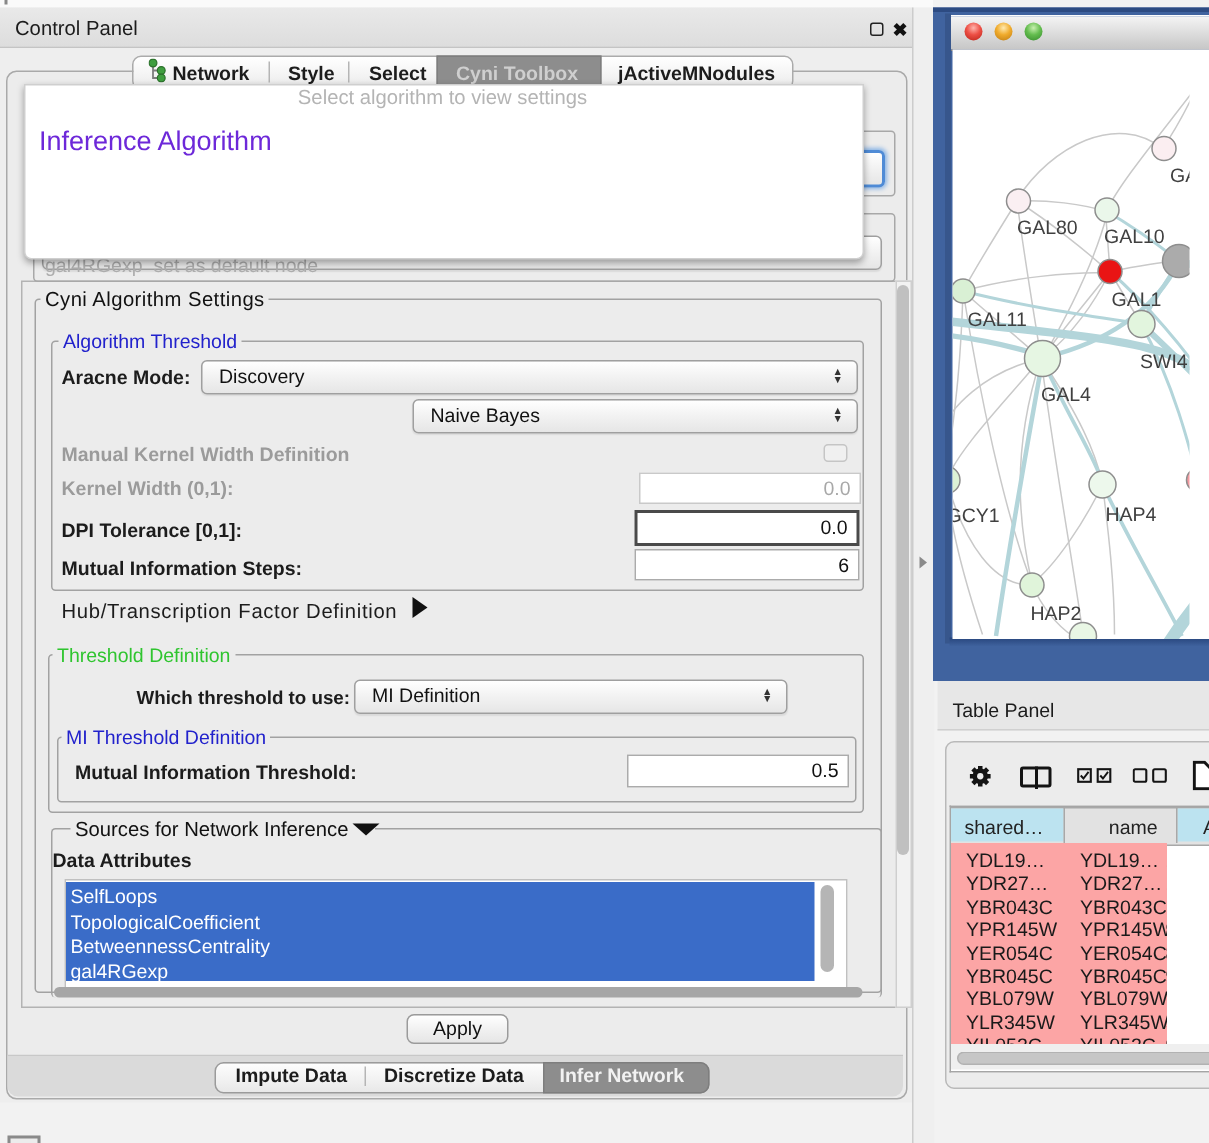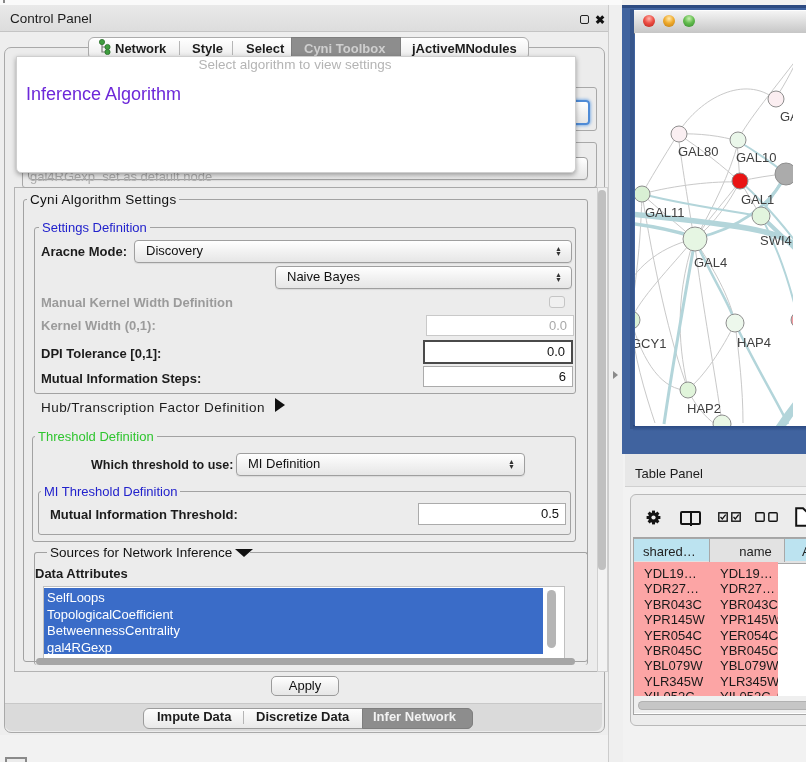--- a/index.html
+++ b/index.html
@@ -52,21 +52,21 @@
 <div class="abs" style="left:22px;top:142px;width:573px;height:44px;border:1px solid #a8a8a8;border-radius:3px;"></div>
 <div class="combo" style="left:28px;top:100px;width:558px;height:21px;border:2px solid #4f8bd6;box-shadow:0 0 3px 1px #8ab5e6;"></div>
 <div class="combo" style="left:28px;top:157px;width:558px;height:21px;"></div>
 <div class="abs" style="left:30px;top:169px;font-size:13px;color:#adadad;white-space:nowrap;">gal4RGexp&nbsp;&nbsp;set as default node</div>
 
 <div class="gbox" style="left:23px;top:199px;width:563px;height:461px;">
   <span class="gtitle" style="color:#111;left:3px;font-size:13.5px;letter-spacing:0.3px;">Cyni Algorithm Settings</span>
 </div>
 
 <div class="gbox" style="left:34px;top:227px;width:540px;height:165px;">
-  <span class="gtitle" style="color:#2222cc;left:4px;">Settings Definition</span>
+  <span class="gtitle" style="color:#2222cc;left:4px;">Algorithm Threshold</span>
 </div>
 <div class="abs lbl b" style="left:41px;top:244px;">Aracne Mode:</div>
 <div class="combo" style="left:134px;top:240px;width:436px;height:21px;">
       <span class="ct">Discovery</span>
       <span class="ar">▲<br>▼</span>
     </div>
 <div class="combo" style="left:275px;top:266px;width:295px;height:21px;">
       <span class="ct">Naive Bayes</span>
       <span class="ar">▲<br>▼</span>
     </div>

